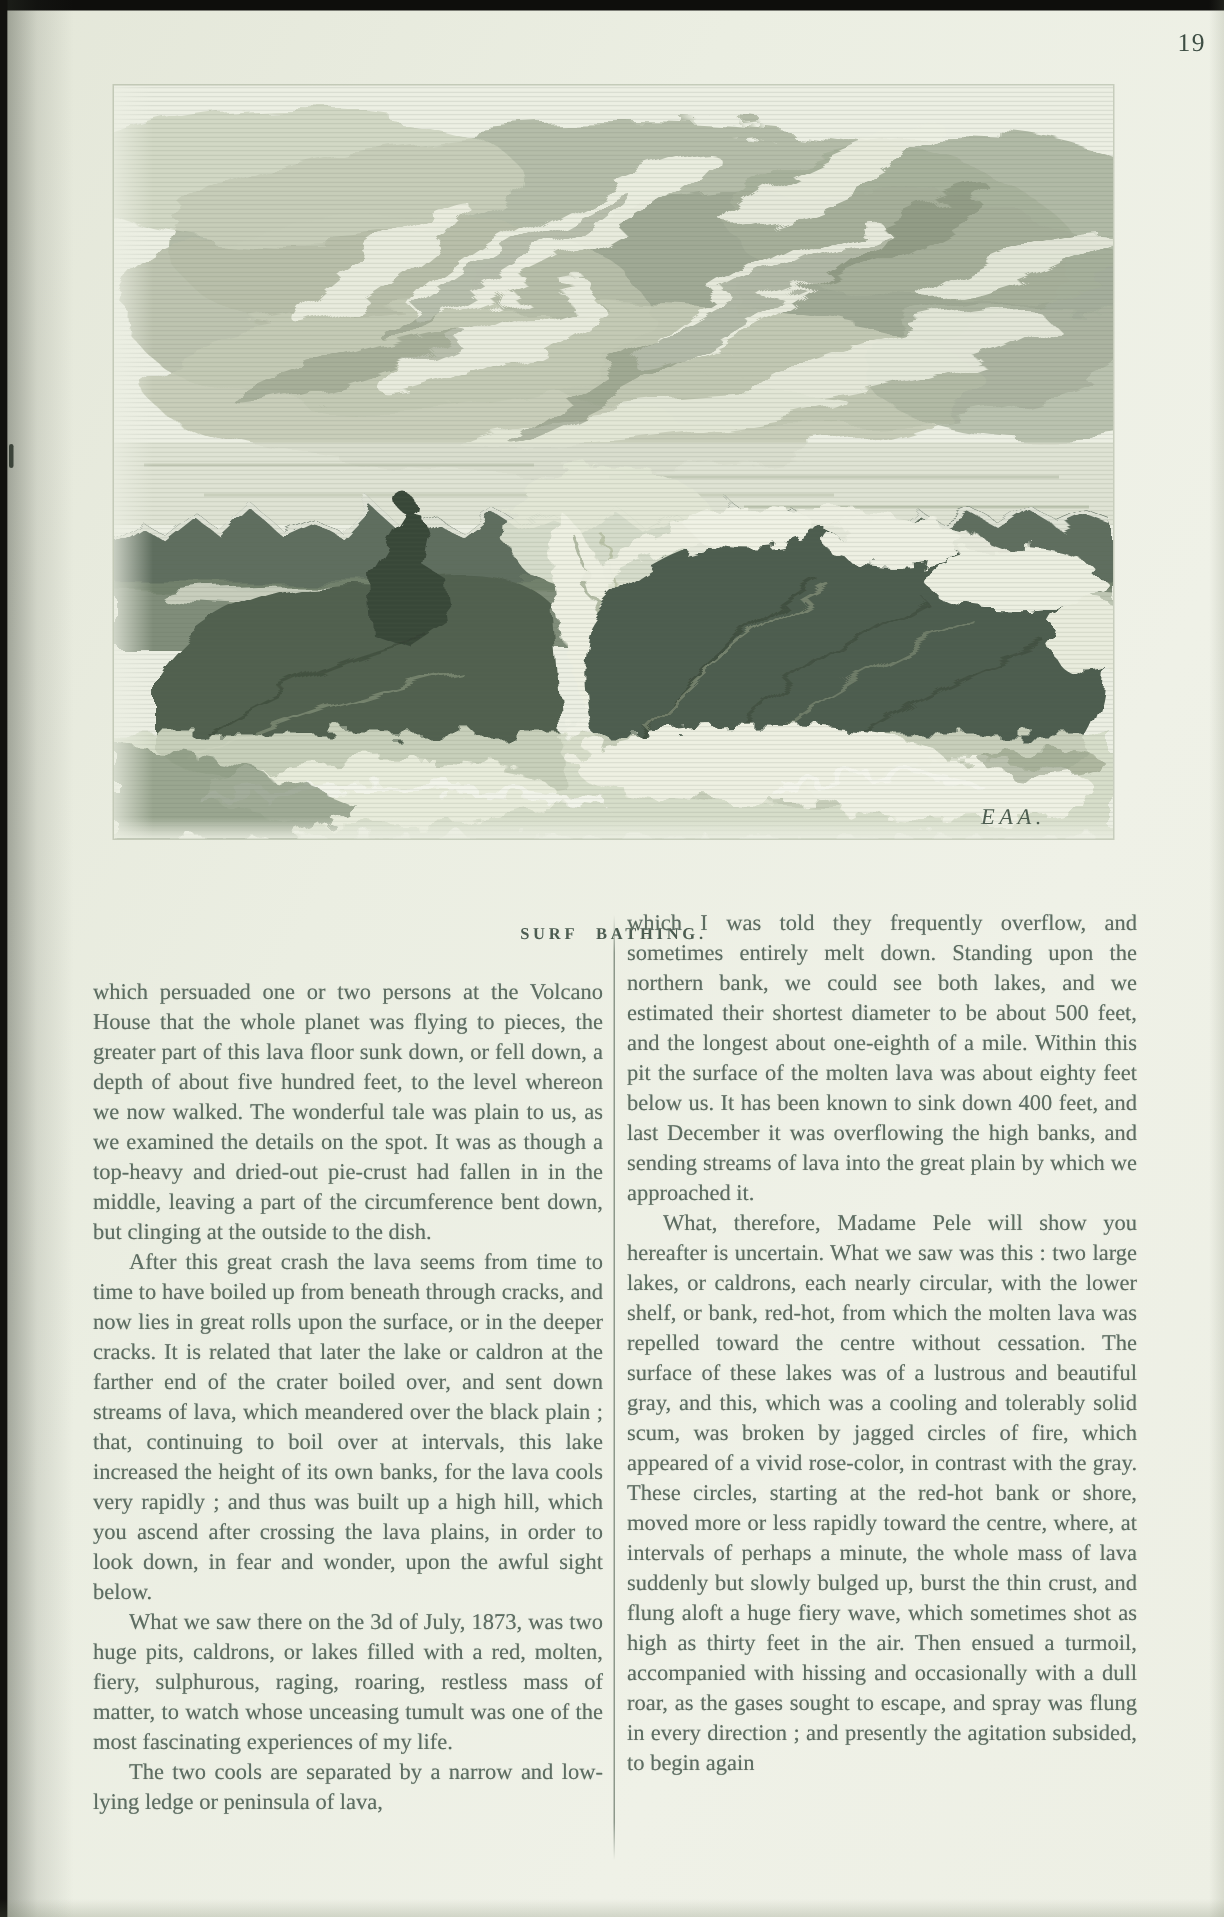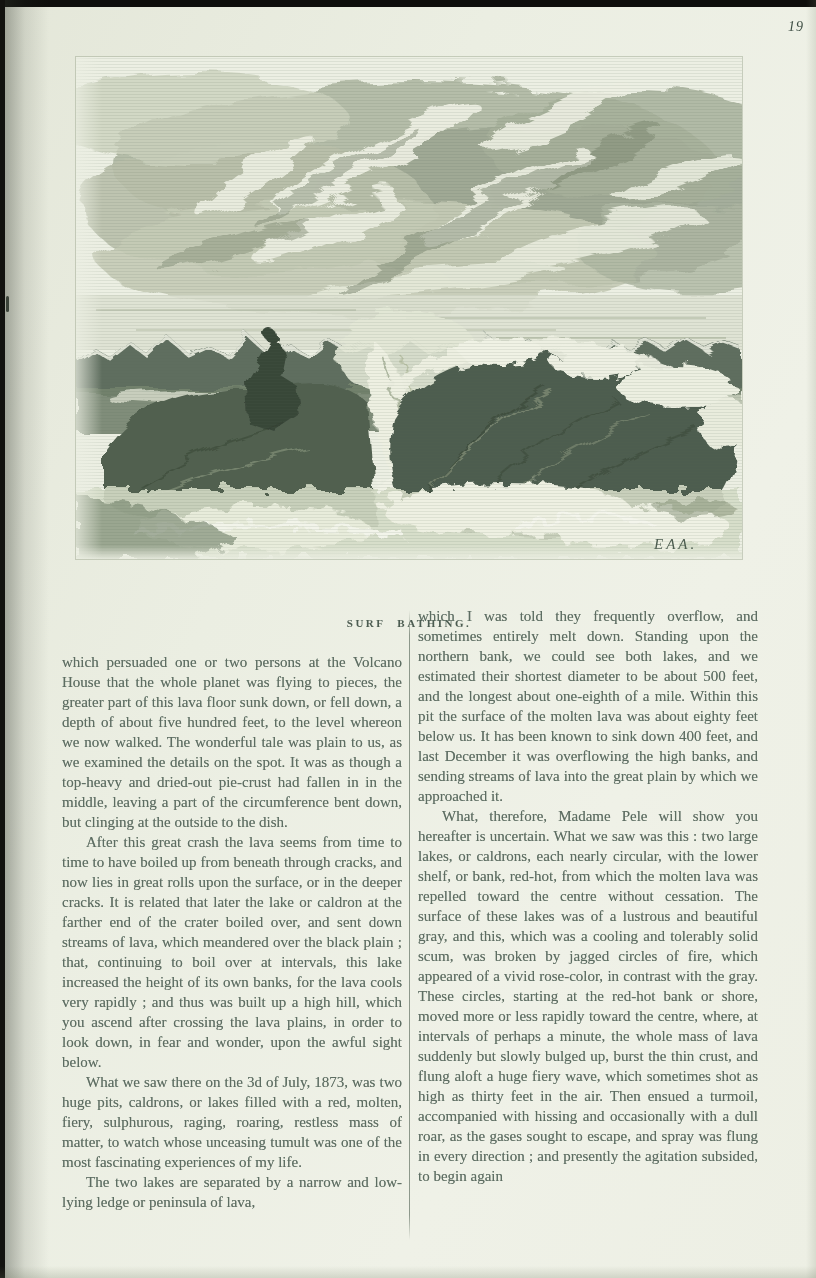--- a/index.html
+++ b/index.html
@@ -14,21 +14,21 @@
   .edge-left-shadow{position:absolute;top:0;left:5px;width:44px;height:1278px;
     background:linear-gradient(to right,rgba(48,54,44,.38),rgba(48,54,44,.12) 45%,rgba(48,54,44,0));}
   .edge-left-notch{position:absolute;left:6px;top:296px;width:3px;height:16px;background:#3c443a;border-radius:2px;}
   .edge-bottom-shadow{position:absolute;left:0;bottom:0;width:816px;height:12px;
     background:linear-gradient(to top,rgba(105,115,90,.22),rgba(105,115,90,0));}
   .edge-right-shadow{position:absolute;top:0;right:0;width:10px;height:1278px;
     background:linear-gradient(to left,rgba(120,128,105,.18),rgba(120,128,105,0));}
 
   .page-number{
     position:absolute;top:19px;left:758px;width:46px;
-    font-size:14px;color:#3e4e44;letter-spacing:1px;text-align:right;font-style:italic;
+    font-size:17px;color:#3e4e44;letter-spacing:1px;text-align:right;
   }
 
   .engraving{
     position:absolute;left:76px;top:57px;width:666px;height:502px;
     outline:1px solid rgba(150,162,138,.45);
   }
   .engraving svg{display:block;width:100%;height:100%;}
 
   .caption{
     position:absolute;left:76px;top:569px;width:666px;
@@ -197,20 +197,20 @@
   </svg>
 </div>
 
 <div class="caption">SURF BATHING.</div>
 
 <div class="columns">
   <div class="col col-left">
       <p>which persuaded one or two persons at the Volcano House that the whole planet was flying to pieces, the greater part of this lava floor sunk down, or fell down, a depth of about five hundred feet, to the level whereon we now walked.  The wonderful tale was plain to us, as we examined the details on the spot.  It was as though a top-heavy and dried-out pie-crust had fallen in in the middle, leaving a part of the circumference bent down, but clinging at the outside to the dish.</p>
       <p class="indent">After this great crash the lava seems from time to time to have boiled up from beneath through cracks, and now lies in great rolls upon the surface, or in the deeper cracks. It is related that later the lake or caldron at the farther end of the crater boiled over, and sent down streams of lava, which meandered over the black plain ; that, continuing to boil over at intervals, this lake increased the height of its own banks, for the lava cools very rapidly ; and thus was built up a high hill, which you ascend after crossing the lava plains, in order to look down, in fear and wonder, upon the awful sight below.</p>
       <p class="indent">What we saw there on the 3d of July, 1873, was two huge pits, caldrons, or lakes filled with a red, molten, fiery, sulphurous, raging, roaring, restless mass of matter, to watch whose unceasing tumult was one of the most fascinating experiences of my life.</p>
-      <p class="indent">The two lakes are separated by a narrow and low-lying ledge or peninsula of lava,</p>
+      <p class="indent">The two cools are separated by a narrow and low-lying ledge or peninsula of lava,</p>
     </div>
   <div class="divider"></div>
   <div class="col col-right">
       <p>which I was told they frequently overflow, and sometimes entirely melt down.  Standing upon the northern bank, we could see both lakes, and we estimated their shortest diameter to be about 500 feet, and the longest about one-eighth of a mile.  Within this pit the surface of the molten lava was about eighty feet below us.  It has been known to sink down 400 feet, and last December it was overflowing the high banks, and sending streams of lava into the great plain by which we approached it.</p>
       <p class="indent">What, therefore, Madame Pele will show you hereafter is uncertain.  What we saw was this : two large lakes, or caldrons, each nearly circular, with the lower shelf, or bank, red-hot, from which the molten lava was repelled toward the centre without cessation.  The surface of these lakes was of a lustrous and beautiful gray, and this, which was a cooling and tolerably solid scum, was broken by jagged circles of fire, which appeared of a vivid rose-color, in contrast with the gray.  These circles, starting at the red-hot bank or shore, moved more or less rapidly toward the centre, where, at intervals of perhaps a minute, the whole mass of lava suddenly but slowly bulged up, burst the thin crust, and flung aloft a huge fiery wave, which sometimes shot as high as thirty feet in the air.  Then ensued a turmoil, accompanied with hissing and occasionally with a dull roar, as the gases sought to escape, and spray was flung in every direction ; and presently the agitation subsided, to begin again</p>
     </div>
 </div>
 
 </body></html>

